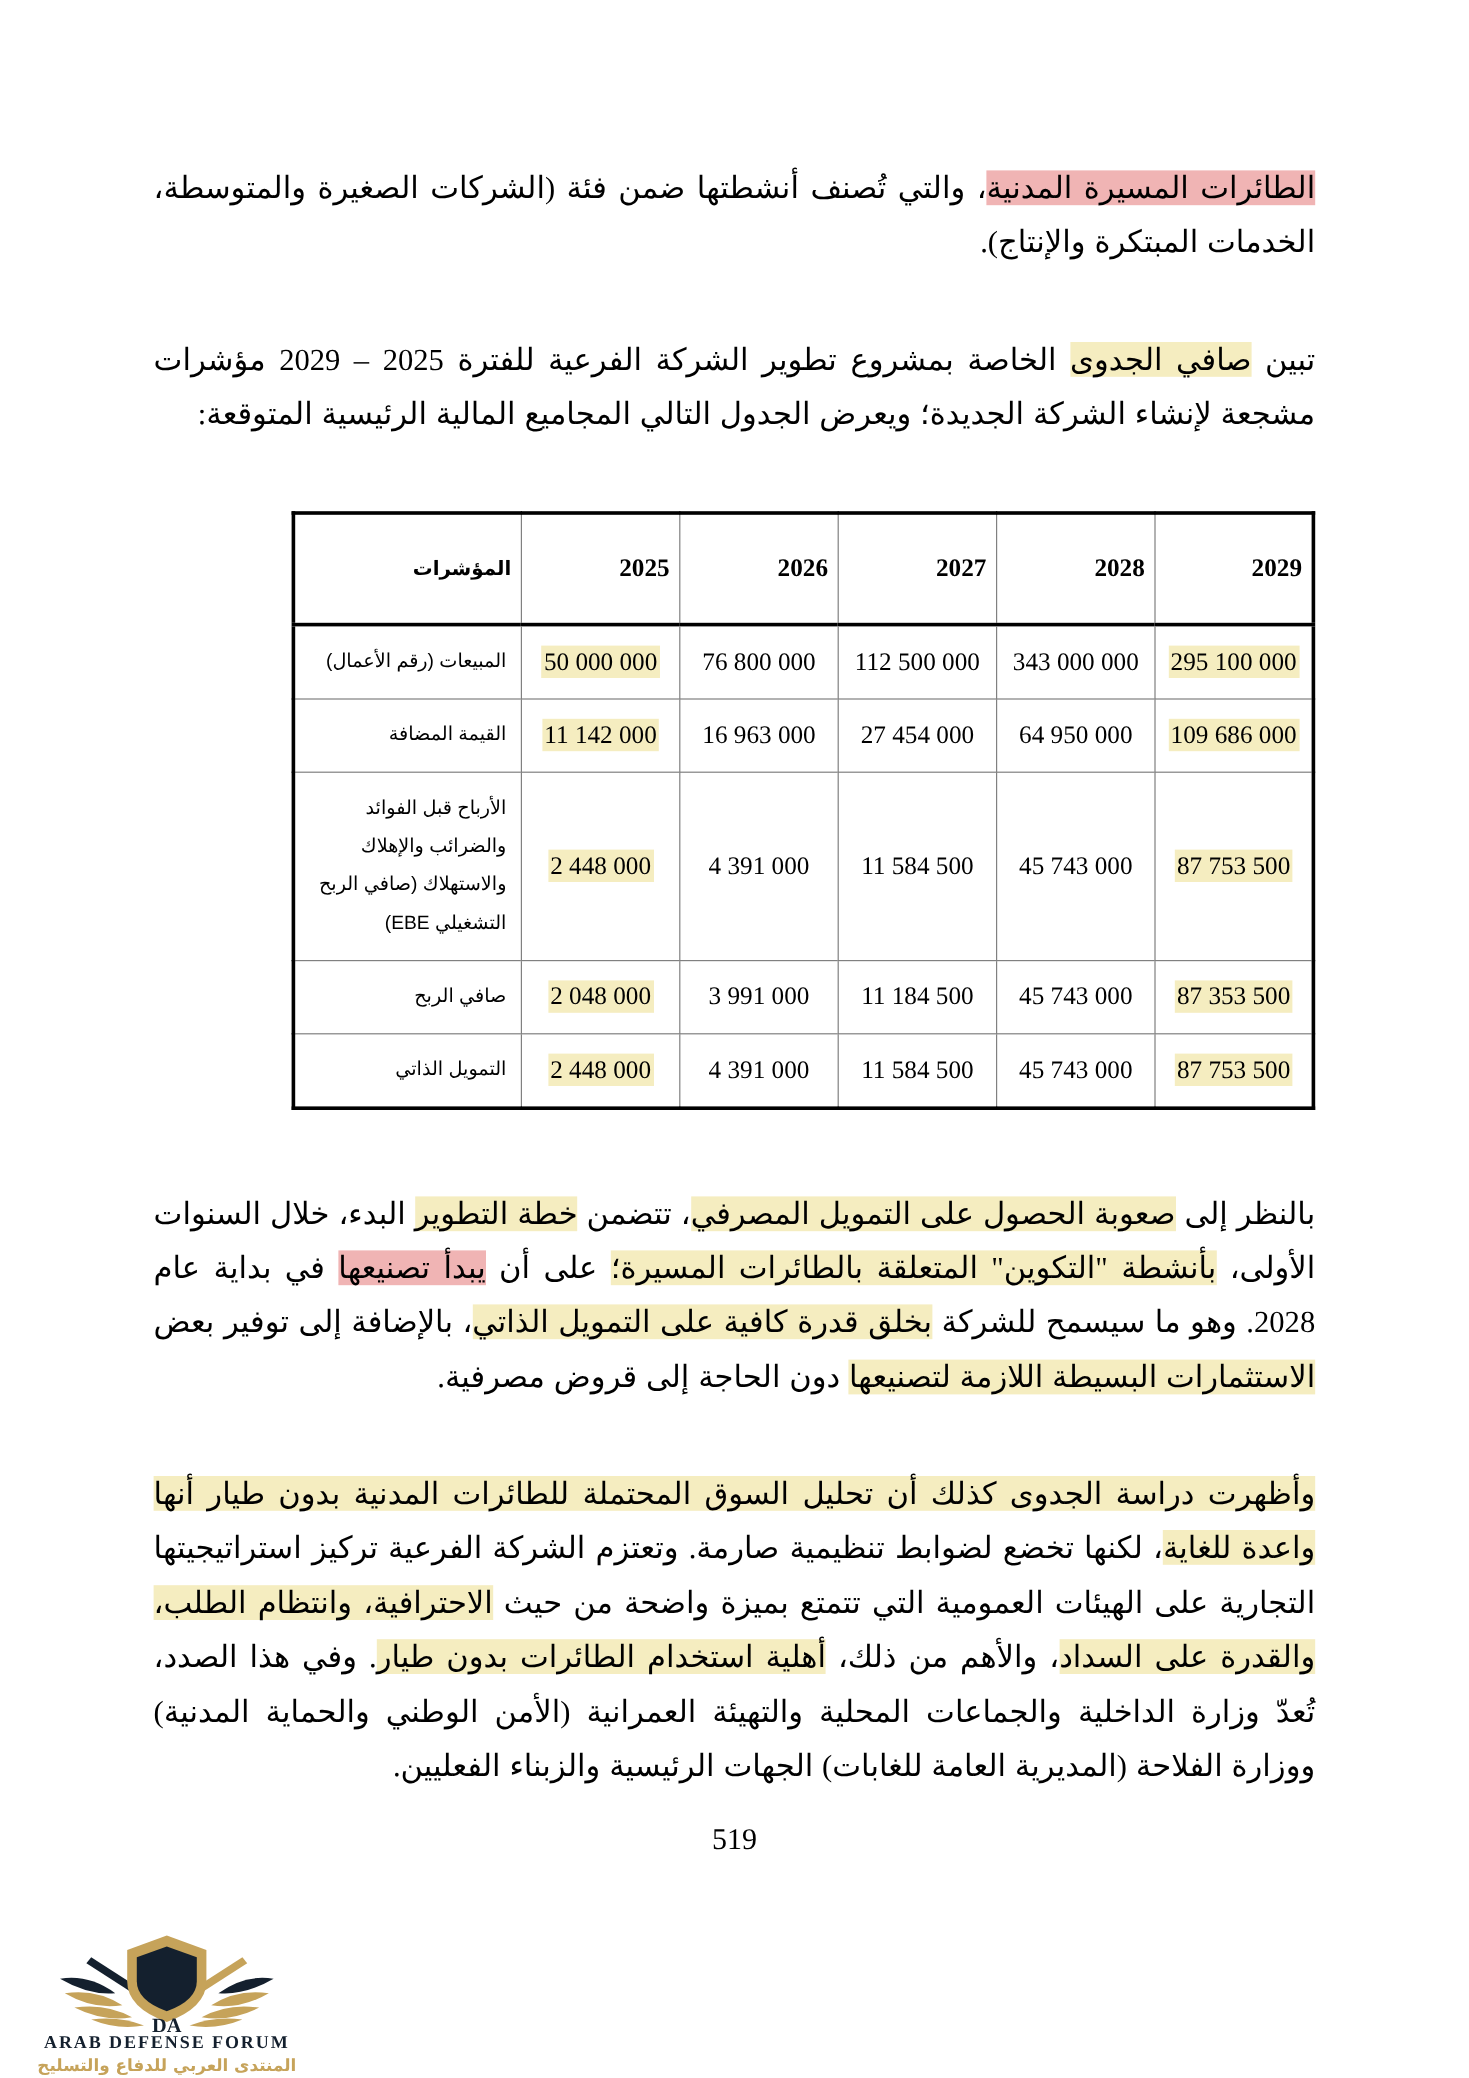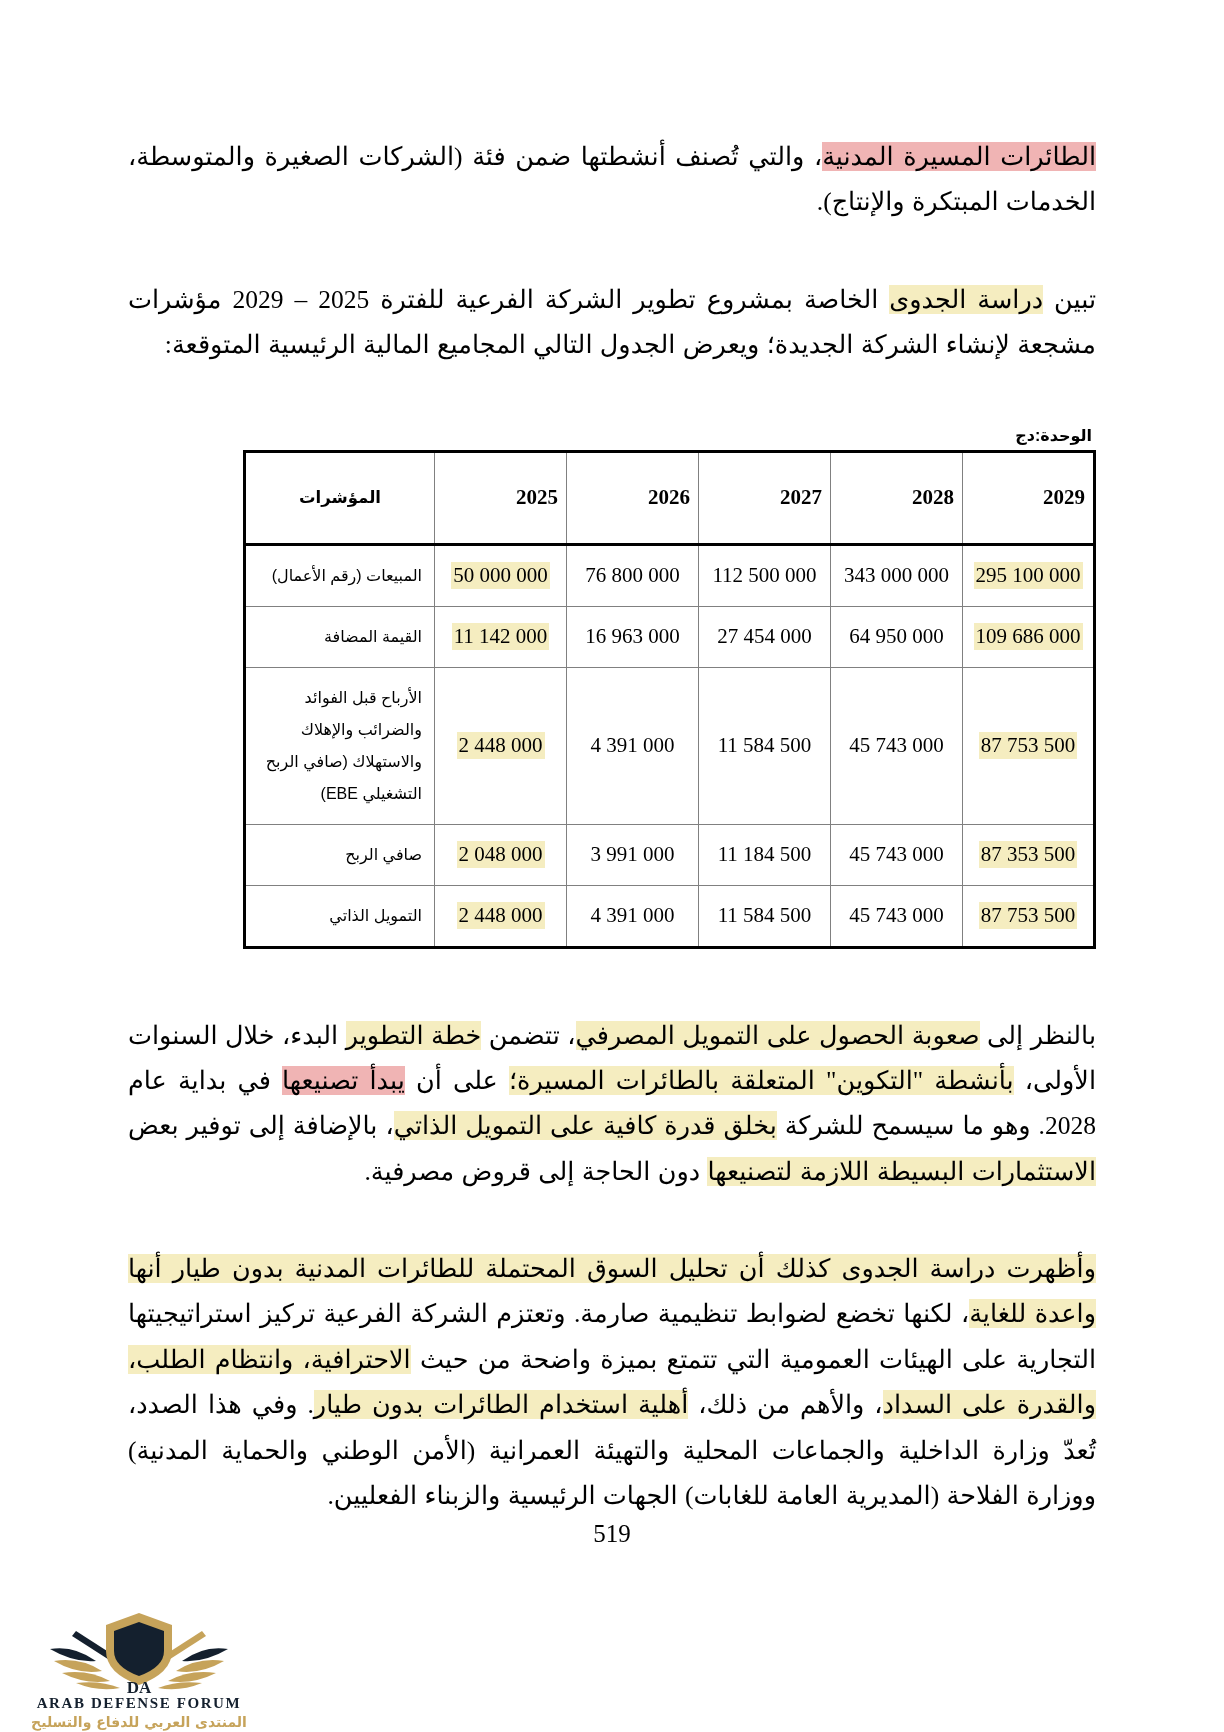--- a/index.html
+++ b/index.html
@@ -77,21 +77,21 @@
     border-bottom: 3px solid #000;
     height: 62px;
     font-family: "Liberation Serif", serif;
     font-size: 21px;
     font-weight: bold;
   }
   table.fin thead th.ind-head {
     font-family: "Liberation Sans", "DejaVu Sans", sans-serif;
     font-size: 16.5px;
     font-weight: bold;
-    text-align: center;
+    text-align: right;
   }
   table.fin td.ind {
     font-family: "Liberation Sans", "DejaVu Sans", sans-serif;
     font-size: 16px;
     text-align: right;
     direction: rtl;
     line-height: 2.0;
     padding-right: 12px;
   }
   table.fin td.num {
@@ -155,26 +155,25 @@
 <body>
 
 <div class="page">
 
   <div class="content">
 
     <p class="para"><span class="hl-p">الطائرات المسيرة المدنية</span><span>، والتي تُصنف أنشطتها ضمن فئة (الشركات الصغيرة والمتوسطة، الخدمات المبتكرة والإنتاج).</span></p>
 
     <div class="gap-lg"></div>
 
-    <p class="para"><span>تبين </span><span class="hl-y">دراسة الجدوى</span><span> الخاصة بمشروع تطوير الشركة الفرعية للفترة 2025 – 2029 مؤشرات مشجعة لإنشاء الشركة الجديدة؛ ويعرض الجدول التالي المجاميع المالية الرئيسية المتوقعة:</span></p>
+    <p class="para"><span>تبين </span><span class="hl-y">صافي الجدوى</span><span> الخاصة بمشروع تطوير الشركة الفرعية للفترة 2025 – 2029 مؤشرات مشجعة لإنشاء الشركة الجديدة؛ ويعرض الجدول التالي المجاميع المالية الرئيسية المتوقعة:</span></p>
 
     <div class="gap-lg"></div>
 
     <div class="table-block">
-      <div class="unit-label">الوحدة:دج</div>
 
       <table class="fin">
         <colgroup>
           <col class="c-yr">
             <col class="c-yr">
             <col class="c-yr">
             <col class="c-yr">
             <col class="c-yr">
             <col class="c-ind">
         </colgroup>

